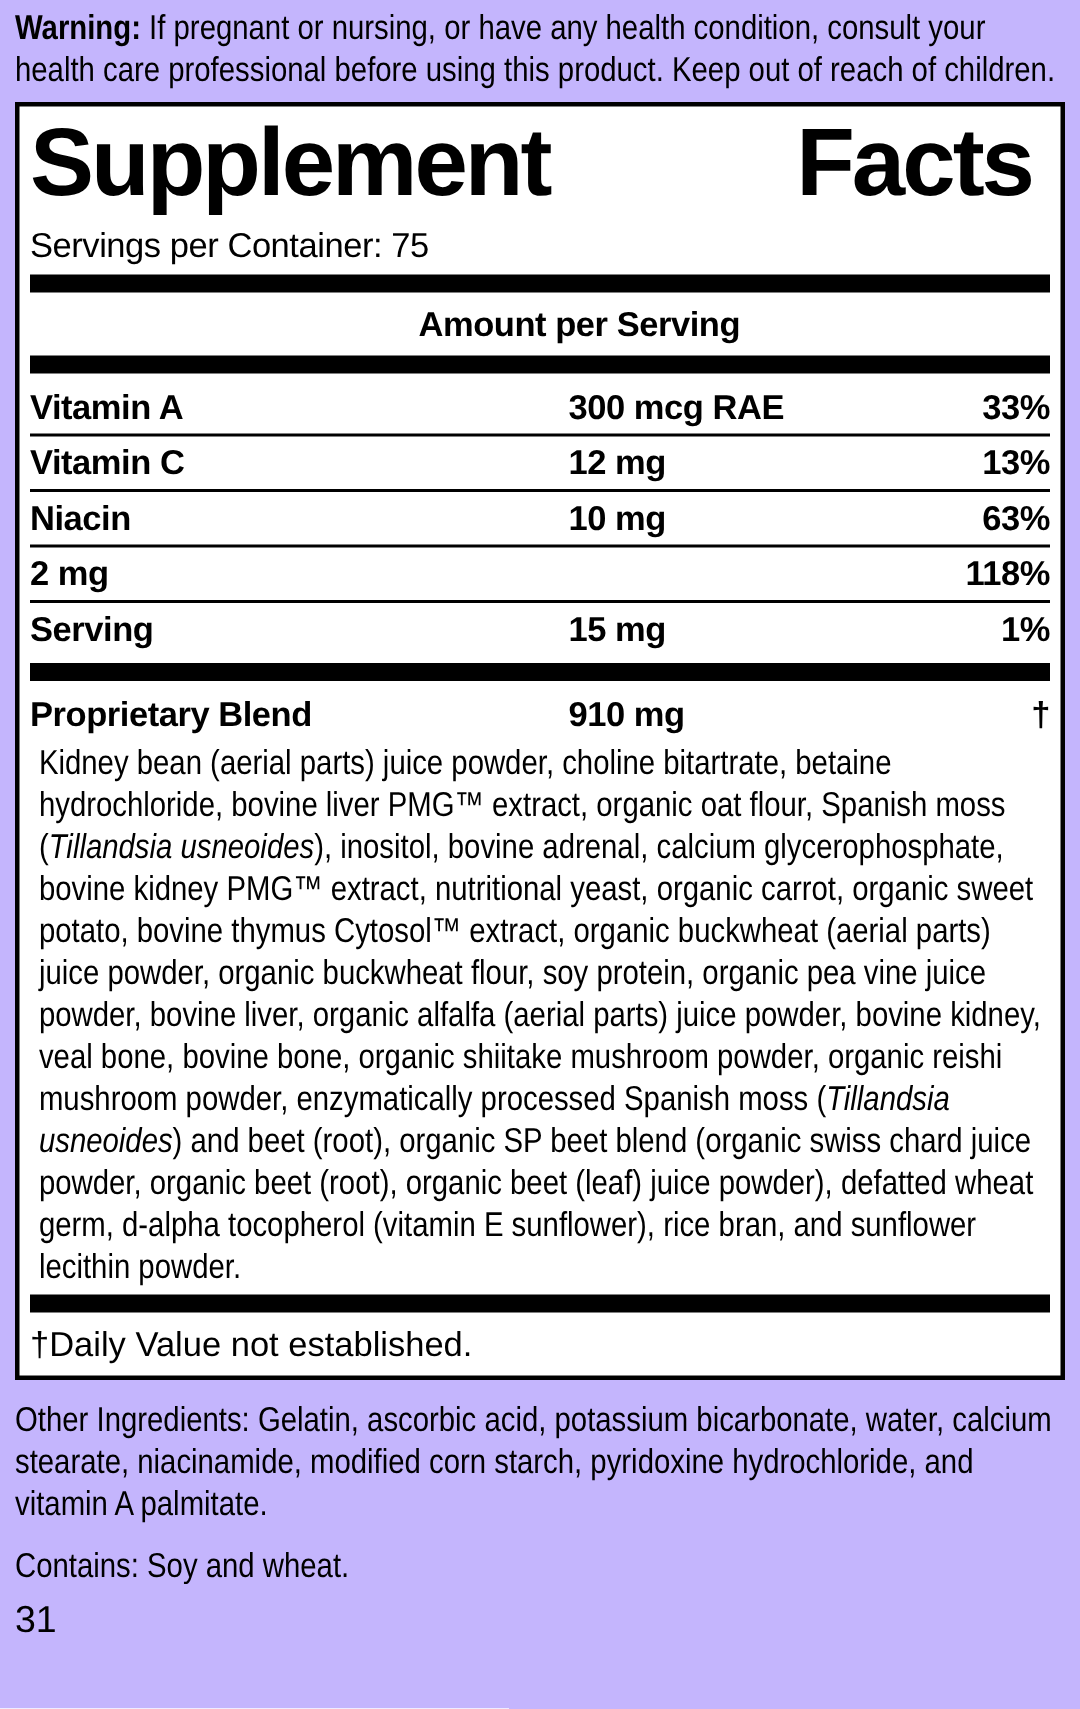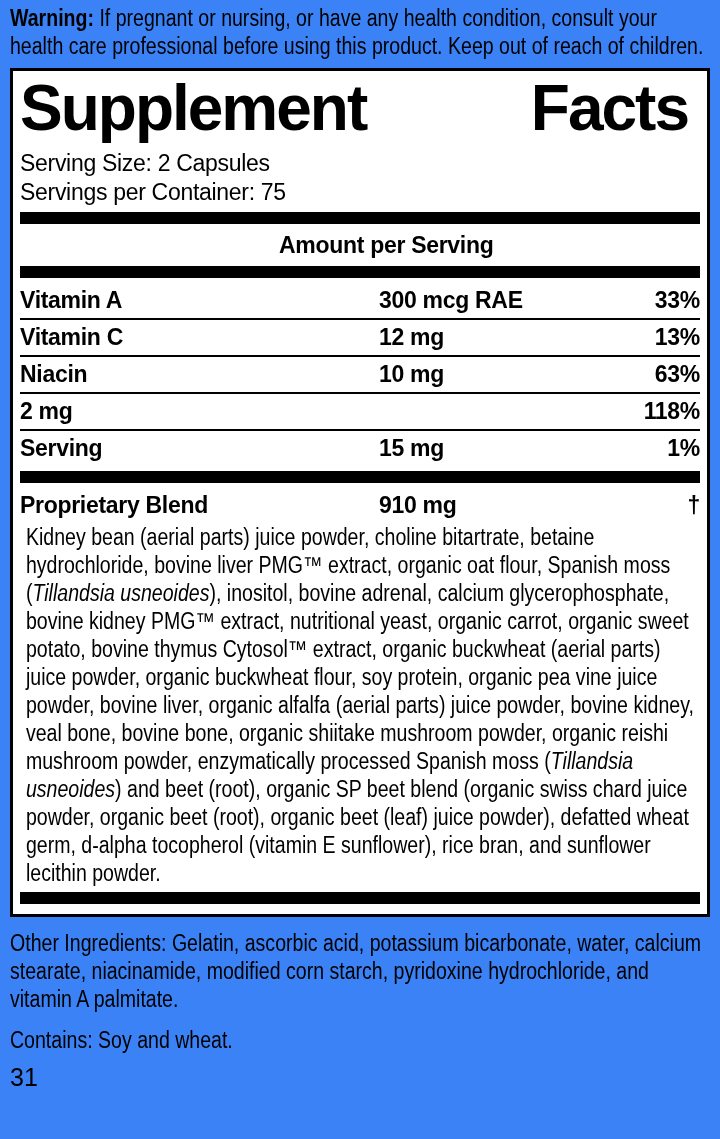--- a/index.html
+++ b/index.html
@@ -1,18 +1,18 @@
 <!DOCTYPE html>
 <html><head>
 <meta charset="utf-8">
 <style>
   html,body{margin:0;padding:0;background:#fff;color:#000;
     font-family:"Liberation Sans",sans-serif;}
   .page{position:relative;width:720px;height:1139px;box-sizing:border-box;
-    padding:4px 10px 0 10px;overflow:hidden;background:#3b82f6;}
+    padding:4px 10px 0 10px;overflow:hidden;background:#c4b5fd;}
 
   
   .cond{transform:scaleX(0.85);transform-origin:0 0;}
 
   .warning{width:823px;font-size:23px;line-height:28px;margin:0 0 8px 0;}
   .warning b{font-weight:bold;}
 
   .panel{border:3px solid #000;padding:2px 7px 5px 7px;background:#fff;}
 
   .title{display:flex;justify-content:space-between;align-items:baseline;
@@ -53,21 +53,20 @@
     <b>Warning:</b><span> If pregnant or nursing, or have any health condition, consult your health care professional before using this product. Keep out of reach of children.</span>
   </p>
 
   <div class="panel">
 
     <div class="title">
       <span>Supplement</span>
       <span>Facts</span>
     </div>
 
-    <div class="serving">Serving Size: 2 Capsules</div>
     <div class="serving">Servings per Container: 75</div>
 
     <div class="bar"></div>
 
     <div class="thead">
       <span class="th-amount">Amount per Serving</span>
     </div>
 
     <div class="bar"></div>
 
@@ -103,20 +102,21 @@
     <div class="nrow">
       <span class="n-name">Proprietary Blend</span>
       <span class="n-amount">910 mg</span>
       <span class="n-dv">†</span>
     </div>
 
     <p class="blend cond"><span>Kidney bean (aerial parts) juice powder, choline bitartrate, betaine hydrochloride, bovine liver PMG™ extract, organic oat flour, Spanish moss (</span><span class="ital">Tillandsia usneoides</span><span>), inositol, bovine adrenal, calcium glycerophosphate, bovine kidney PMG™ extract, nutritional yeast, organic carrot, organic sweet potato, bovine thymus Cytosol™ extract, organic buckwheat (aerial parts) juice powder, organic buckwheat flour, soy protein, organic pea vine juice powder, bovine liver, organic alfalfa (aerial parts) juice powder, bovine kidney, veal bone, bovine bone, organic shiitake mushroom powder, organic reishi mushroom powder, enzymatically processed Spanish moss (</span><span class="ital">Tillandsia usneoides</span><span>) and beet (root), organic SP beet blend (organic swiss chard juice powder, organic beet (root), organic beet (leaf) juice powder), defatted wheat germ, d-alpha tocopherol (vitamin E sunflower), rice bran, and sunflower lecithin powder.</span></p>
 
     <div class="bar"></div>
 
+    <div class="footnote">†Daily Value not established.</div>
   </div>
 
   <p class="other cond">Other Ingredients: Gelatin, ascorbic acid, potassium bicarbonate, water, calcium stearate, niacinamide, modified corn starch, pyridoxine hydrochloride, and vitamin A palmitate.</p>
 
   <p class="contains cond">Contains: Soy and wheat.</p>
 
   <div class="pagenum">31</div>
 
 </div>
 

